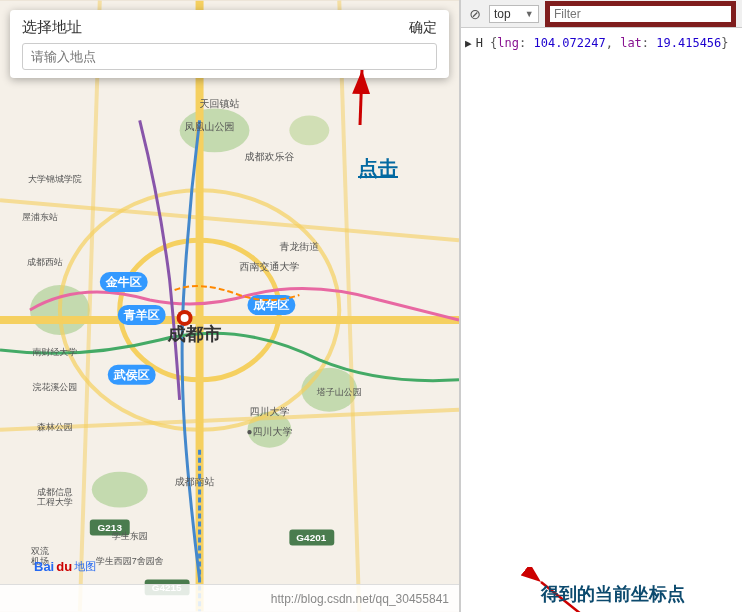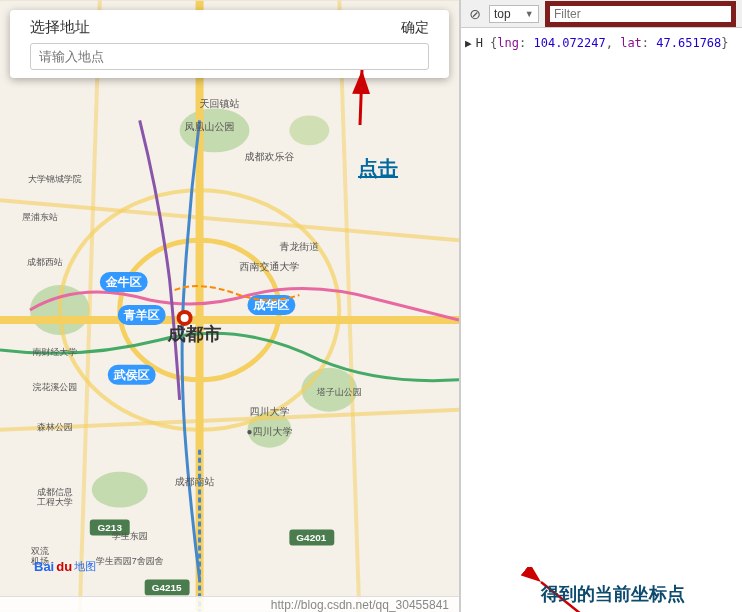--- a/index.html
+++ b/index.html
@@ -26,21 +26,21 @@
     
     .map-header {
       position: absolute;
       top: 10px;
       left: 10px;
       right: 10px;
       background: white;
       border-radius: 4px;
       box-shadow: 0 2px 8px rgba(0,0,0,0.3);
       z-index: 10;
-      padding: 8px 20px;
+      padding: 8px 12px;
     }
     .map-header-row1 {
       display: flex;
       justify-content: space-between;
       align-items: center;
       margin-bottom: 6px;
     }
     .map-title {
       font-size: 15px;
       color: #333;
@@ -81,21 +81,21 @@
       font-size: 11px;
       color: #2468f2;
     }
 
     
     .map-bottom-bar {
       position: absolute;
       bottom: 0;
       left: 0;
       right: 0;
-      height: 16px;
+      height: 28px;
       background: rgba(255,255,255,0.85);
       display: flex;
       align-items: center;
       justify-content: flex-end;
       padding: 0 10px;
       border-top: 1px solid #ddd;
     }
     .map-url-text {
       font-size: 12px;
       color: #888;
@@ -337,21 +337,21 @@
       <span>top</span>
       <span style="font-size:9px; color:#666;">▼</span>
     </div>
     <input class="devtools-filter" type="text" placeholder="Filter" style="">
   </div>
 
   <div class="devtools-content">
     <div class="console-line">
       <span class="console-arrow expanded">▶</span>
       <span class="console-object">
-        <span style="color:#333;">H </span><span style="color:#555;">{</span><span class="console-key">lng</span><span style="color:#555;">: </span><span class="console-value">104.072247</span><span style="color:#555;">, </span><span class="console-key">lat</span><span style="color:#555;">: </span><span class="console-value">47.651768</span><span style="color:#555;">}</span>
+        <span style="color:#333;">H </span><span style="color:#555;">{</span><span class="console-key">lng</span><span style="color:#555;">: </span><span class="console-value">104.072247</span><span style="color:#555;">, </span><span class="console-key">lat</span><span style="color:#555;">: </span><span class="console-value">19.415456</span><span style="color:#555;">}</span>
       </span>
     </div>
   </div>
 
   <div style="position:relative;">
 
     <svg style="position:absolute; top:-45px; left:55px; width:120px; height:80px; z-index:30;" viewBox="0 0 120 80" xmlns="http://www.w3.org/2000/svg">
       <defs>
         <marker id="arrowhead2" markerWidth="8" markerHeight="6" refX="0" refY="3" orient="auto">
           <polygon points="8 0, 0 3, 8 6" fill="#cc0000"></polygon>

